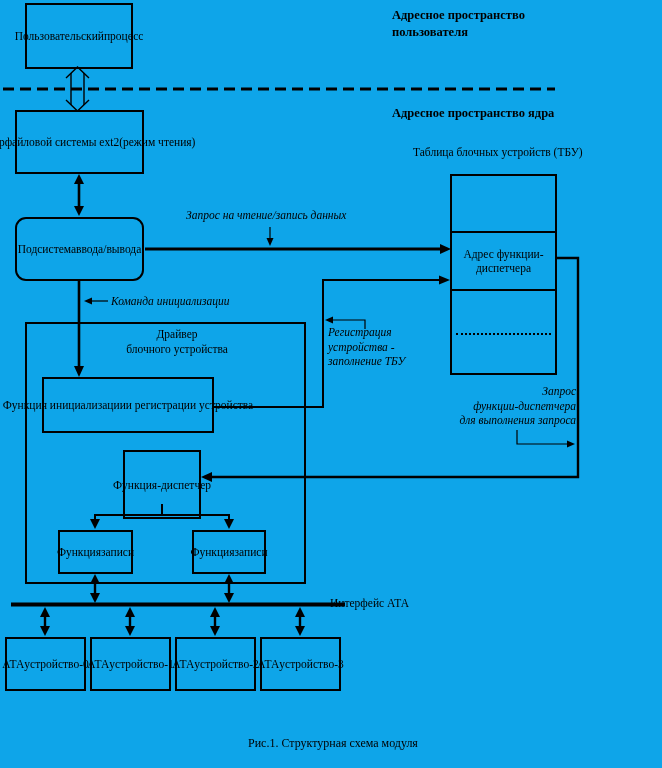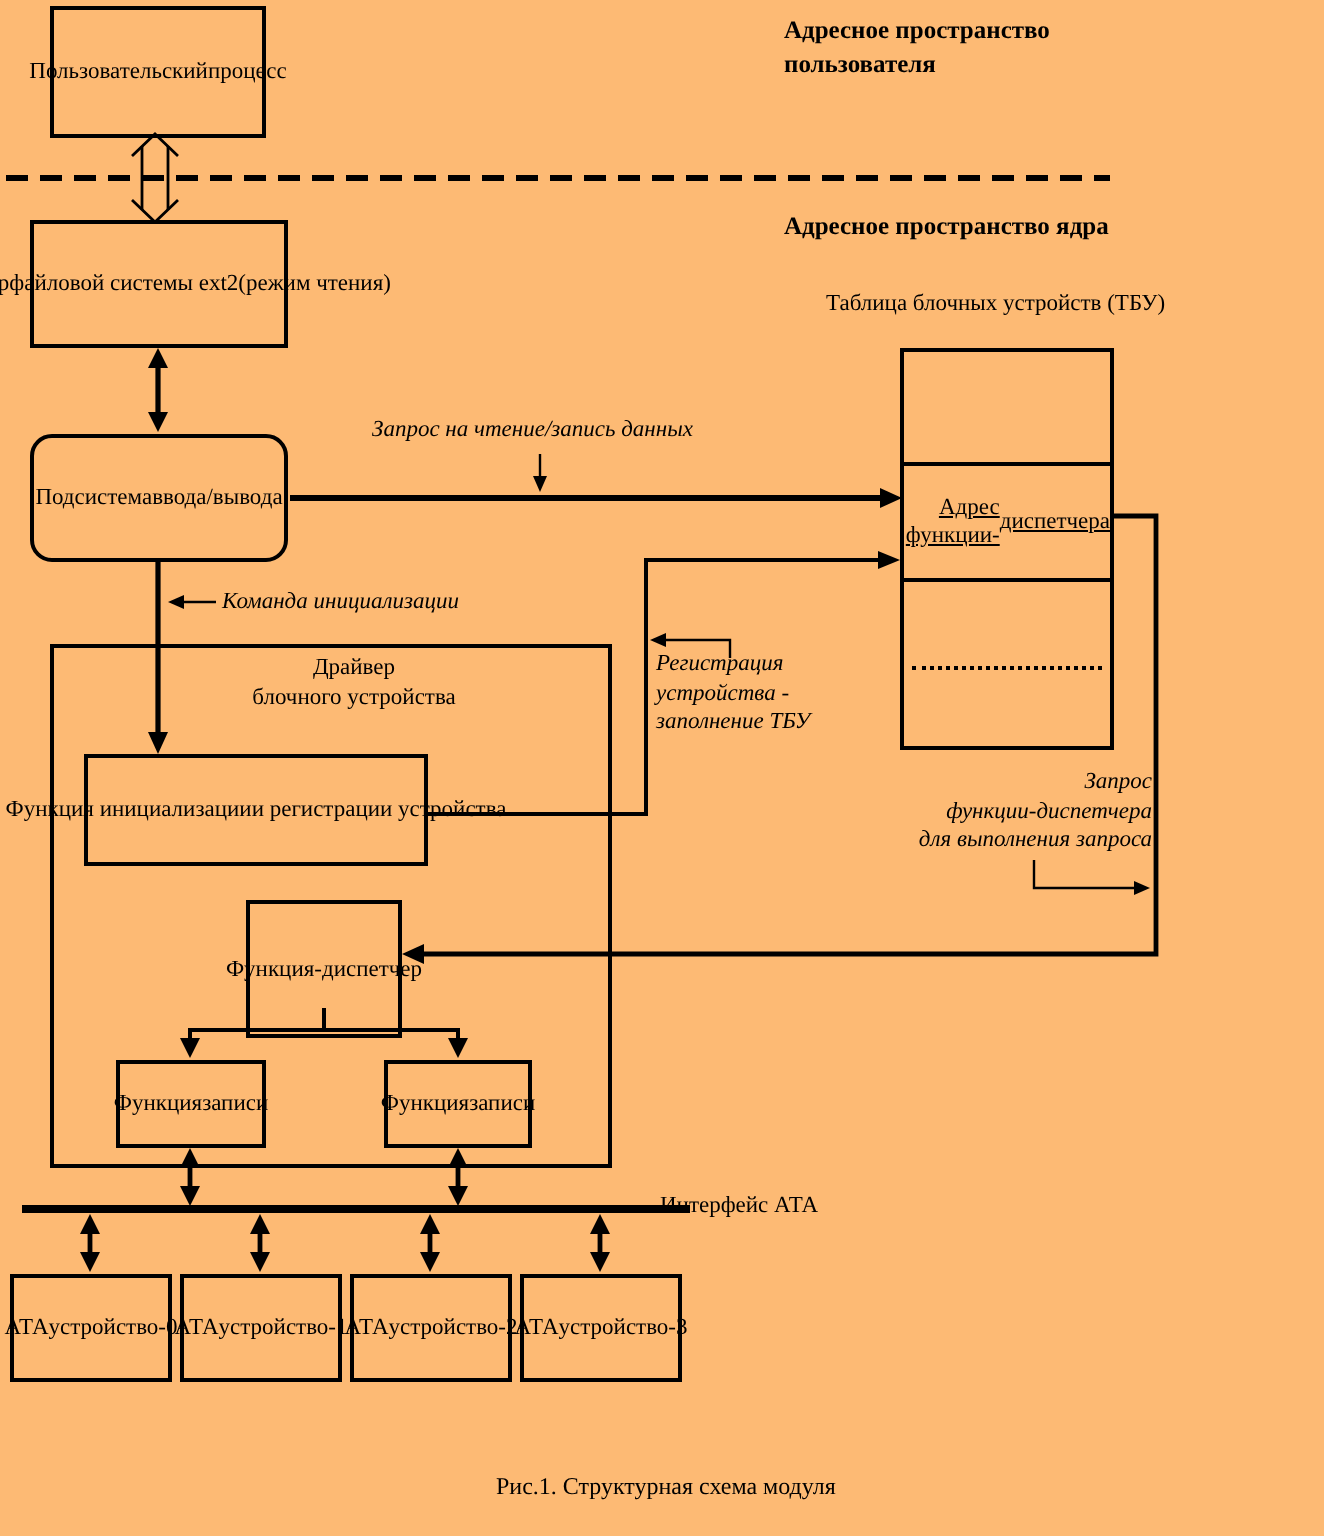--- a/index.html
+++ b/index.html
@@ -1,36 +1,36 @@
 <!DOCTYPE html>
 <html><head>
 <meta charset="utf-8">
 <style>
   html,body{margin:0;padding:0;background:#fff;}
   .stage{
-    position:relative;width:662px;height:768px;background:#fdba74;
+    position:relative;width:662px;height:768px;background:#0ea5e9;
     font-family:"Liberation Serif","DejaVu Serif",serif;color:#000;overflow:hidden;
   }
   .overlay{position:absolute;left:0;top:0;width:662px;height:768px;}
   .box{
     position:absolute;border:2px solid #000;box-sizing:border-box;
     display:flex;flex-direction:row;justify-content:center;align-items:center;
     text-align:center;font-size:11.5px;line-height:14px;background:transparent;
   }
   .box div{white-space:nowrap;}
   .lbl{position:absolute;font-size:11.5px;line-height:14.5px;white-space:nowrap;}
   .italic{font-style:italic;}
   .bold{font-weight:bold;font-size:12.5px;line-height:17px;}
   .title-in-box{position:absolute;text-align:center;font-size:11.5px;line-height:15px;}
   
   .tbu{position:absolute;left:450px;top:174px;width:107px;height:201px;
        border:2px solid #000;box-sizing:border-box;display:flex;flex-direction:column;}
   .tbu-cell-top{height:55px;border-bottom:2px solid #000;}
-  .tbu-cell-mid{height:56px;border-bottom:2px solid #000;display:flex;flex-direction:row;
-       justify-content:center;align-items:center;text-align:right;font-size:11.5px;line-height:14px;text-decoration:underline;}
+  .tbu-cell-mid{height:56px;border-bottom:2px solid #000;display:flex;flex-direction:column;
+       justify-content:center;align-items:center;text-align:right;font-size:11.5px;line-height:14px;}
   .tbu-cell-bot{flex:1;position:relative;}
   .tbu-dotted{position:absolute;left:4px;right:4px;top:42px;border-top:2px dotted #000;}
   .caption{position:absolute;left:248px;top:736px;font-size:12px;}
 </style>
 </head>
 <body>
 
 <div class="stage">
 
   <svg class="overlay" viewBox="0 0 662 768">

